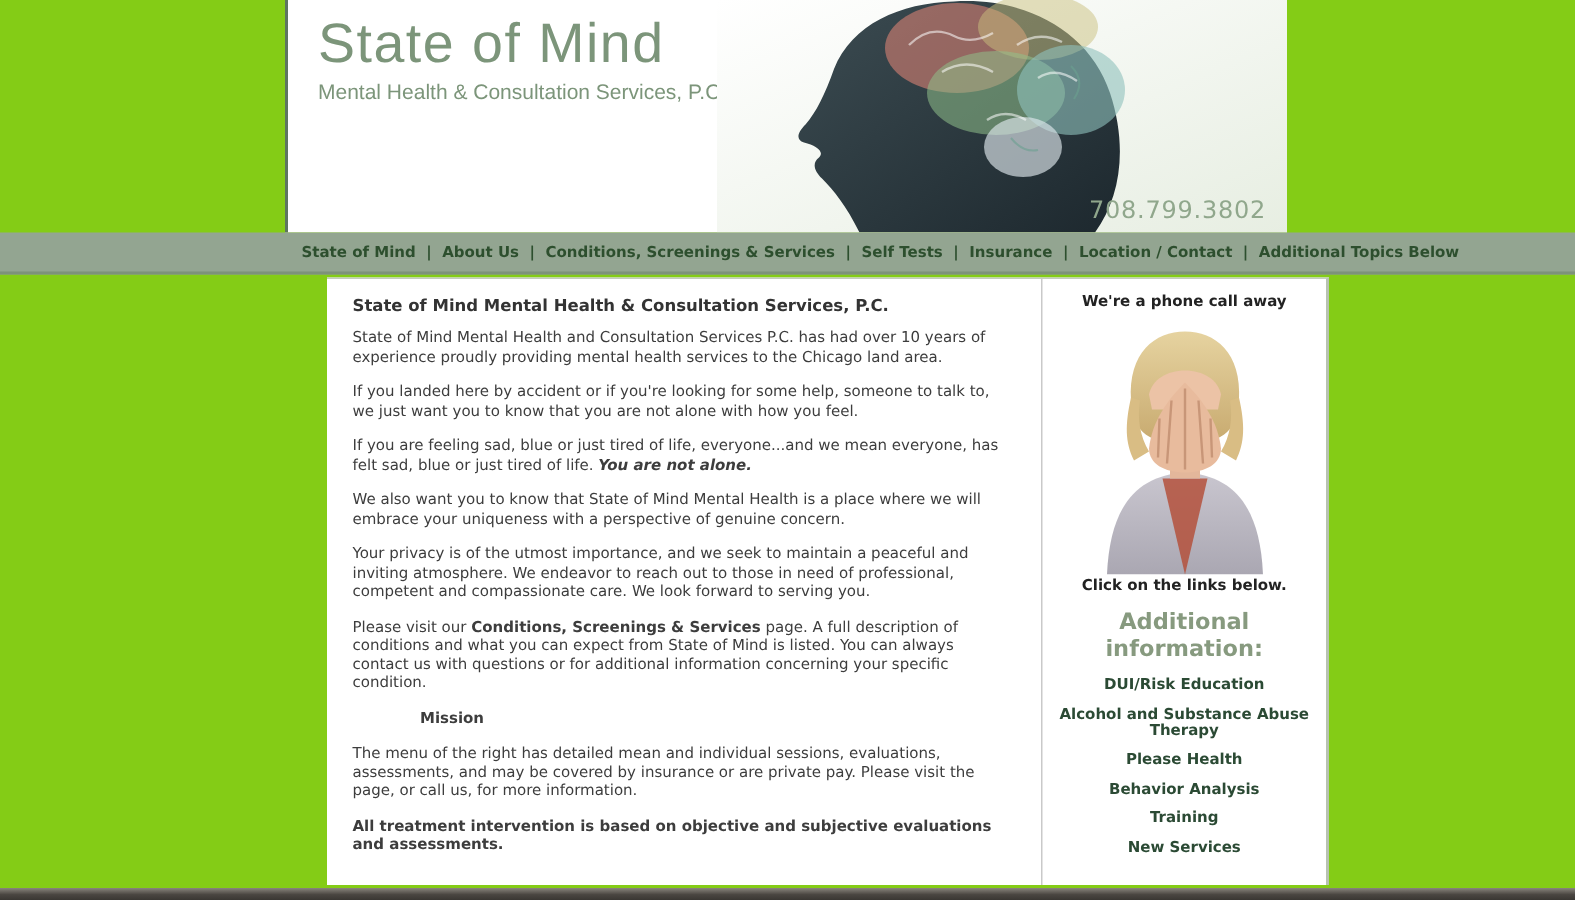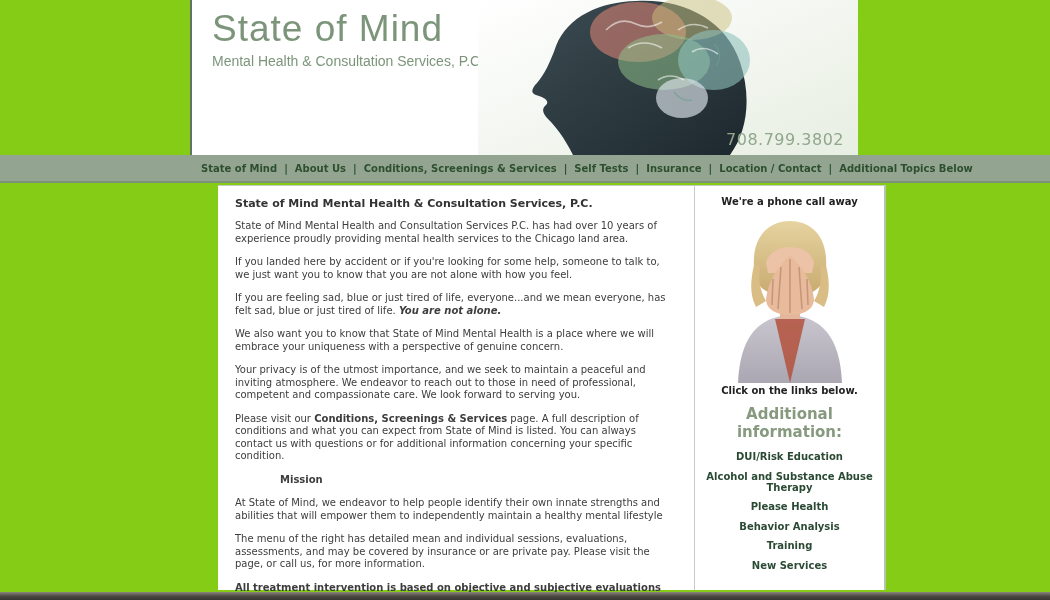--- a/index.html
+++ b/index.html
@@ -117,21 +117,20 @@
           <p class="para"><span>If you are feeling sad, blue or just tired of life, everyone...and we mean everyone, has felt sad, blue or just tired of life. </span><span style="font-weight: bold; font-style: italic;">You are not alone.</span></p>
 
           <p class="para"><span>We also want you to know that State of Mind Mental Health is a place where we will embrace your uniqueness with a perspective of genuine concern.</span></p>
 
           <p class="para"><span>Your privacy is of the utmost importance, and we seek to maintain a peaceful and inviting atmosphere.  We endeavor to reach out to those in need of professional, competent and compassionate care.  We look forward to serving you.</span></p>
 
           <p class="para"><span>Please visit our </span><span style="font-weight: bold;">Conditions, Screenings &amp; Services</span><span> page.  A full description of conditions and what you can expect from State of Mind is listed.  You can always contact us with questions or for additional information concerning your specific condition.</span></p>
 
           <p class="para"><span style="font-weight: bold; padding-left: 45px;">Mission</span></p>
 
-          <p class="para"><span>At State of Mind, we endeavor to help people identify their own innate strengths and abilities that will empower them to independently maintain a healthy mental lifestyle</span></p>
 
           <p class="para"><span>The menu of the right has detailed mean and individual sessions, evaluations, assessments, and may be covered by insurance or are  private pay. Please visit the page, or call us, for more information.</span></p>
 
           <p class="para"><span style="font-weight: bold;">All treatment intervention is based on objective and subjective evaluations and assessments.</span></p>
 
         </div>
     </div>
 
     <div class="sidebar">
       <div class="side-label">We're a phone call away</div>

